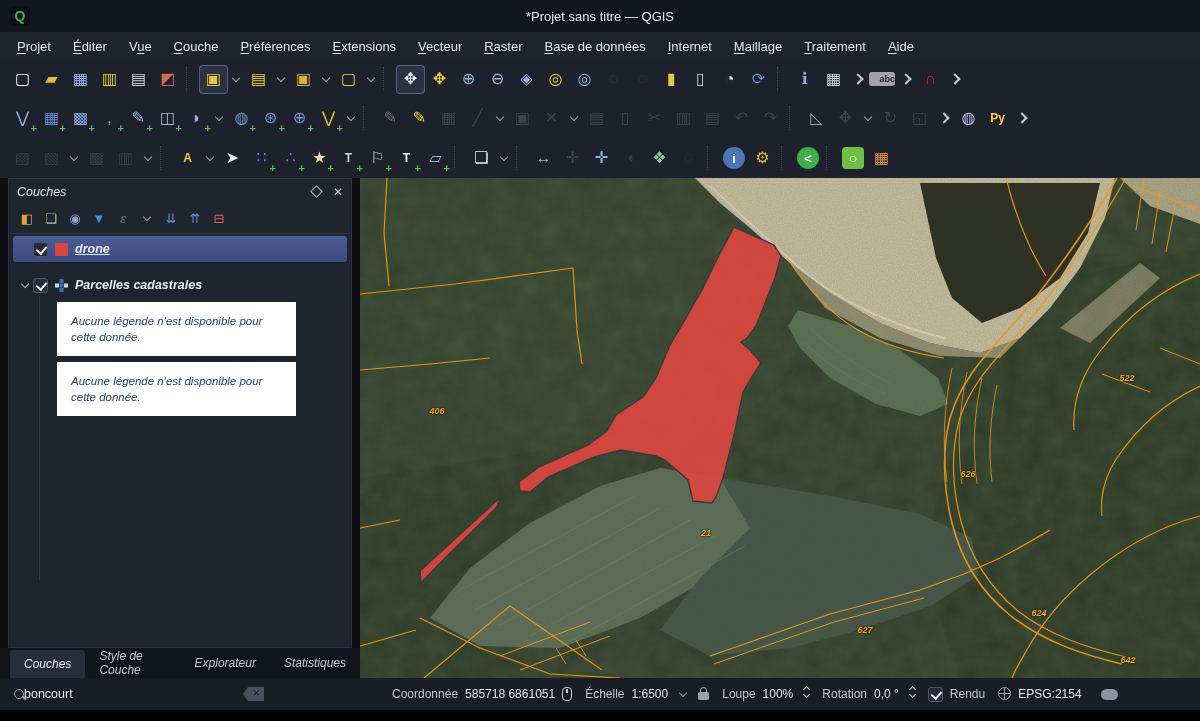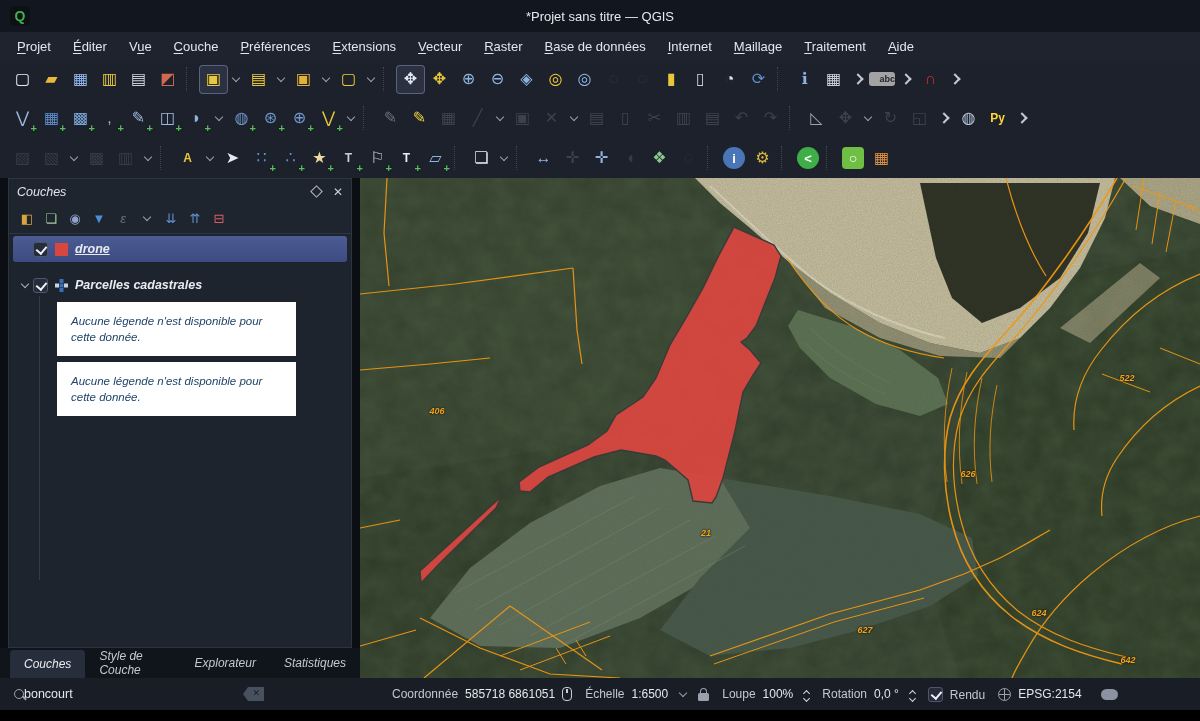--- a/index.html
+++ b/index.html
@@ -95,21 +95,21 @@
   .bottom-strip { position:absolute; left:0; bottom:0; width:1200px; height:11px; background:#000; }
   .locator { width:272px; display:flex; align-items:center; padding-left:14px; gap:0; }
   .mag { width:10px; height:10px; border:1.7px solid #9aa1ad; border-radius:50%; position:relative; flex:none; }
   .mag::after { content:""; position:absolute; width:5px; height:1.7px; background:#9aa1ad;
     transform:rotate(45deg); right:-4px; bottom:-1px; }
   .locator-text { color:#e4e7ed; font-size:12.5px; flex:1; }
   .bksp { width:21px; height:14px; background:#49505e; clip-path:polygon(24% 0,100% 0,100% 100%,24% 100%,0 50%);
     position:relative; flex:none; margin-right:8px; }
   .bksp::after { content:"✕"; position:absolute; right:4px; top:1px; font-size:9px; color:#181d26; }
   .sb-gap { width:120px; }
-  .sb-group { display:flex; align-items:flex-end; gap:7px; margin-right:13px; }
+  .sb-group { display:flex; align-items:flex-start; gap:7px; margin-right:13px; }
   .sb-label { color:#c2c7d1; }
   .sb-value { color:#e4e7ed; }
   .spin { display:flex; flex-direction:column; align-items:center; gap:2px; margin-left:4px; }
   .spin i { width:5px; height:5px; border-right:1.6px solid #d6dae1; border-bottom:1.6px solid #d6dae1; display:block; }
   .spin .up { transform:rotate(-135deg); } .spin .dn { transform:rotate(45deg); margin-top:-2px; }
   .mouse-ic { width:10px; height:14px; border:1.6px solid #c8cdd6; border-radius:4px; position:relative; }
   .mouse-ic::after { content:""; position:absolute; left:3px; top:1px; width:1.6px; height:4px; background:#c8cdd6; }
   .lock-ic { width:11px; height:8px; background:#9aa1ad; border-radius:1.5px; position:relative; margin-top:5px; }
   .lock-ic::before { content:""; position:absolute; left:1.5px; top:-5px; width:5px; height:5px;
     border:1.6px solid #9aa1ad; border-bottom:none; border-radius:4px 4px 0 0; }

